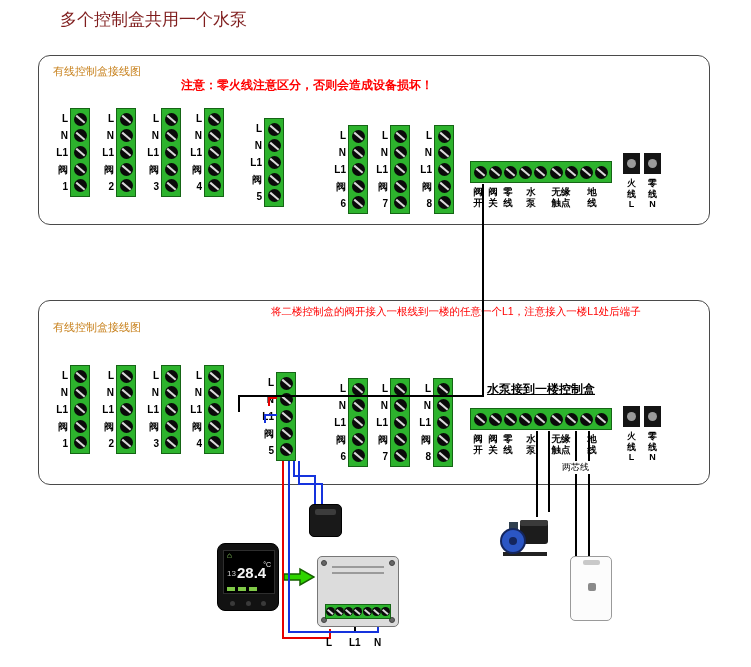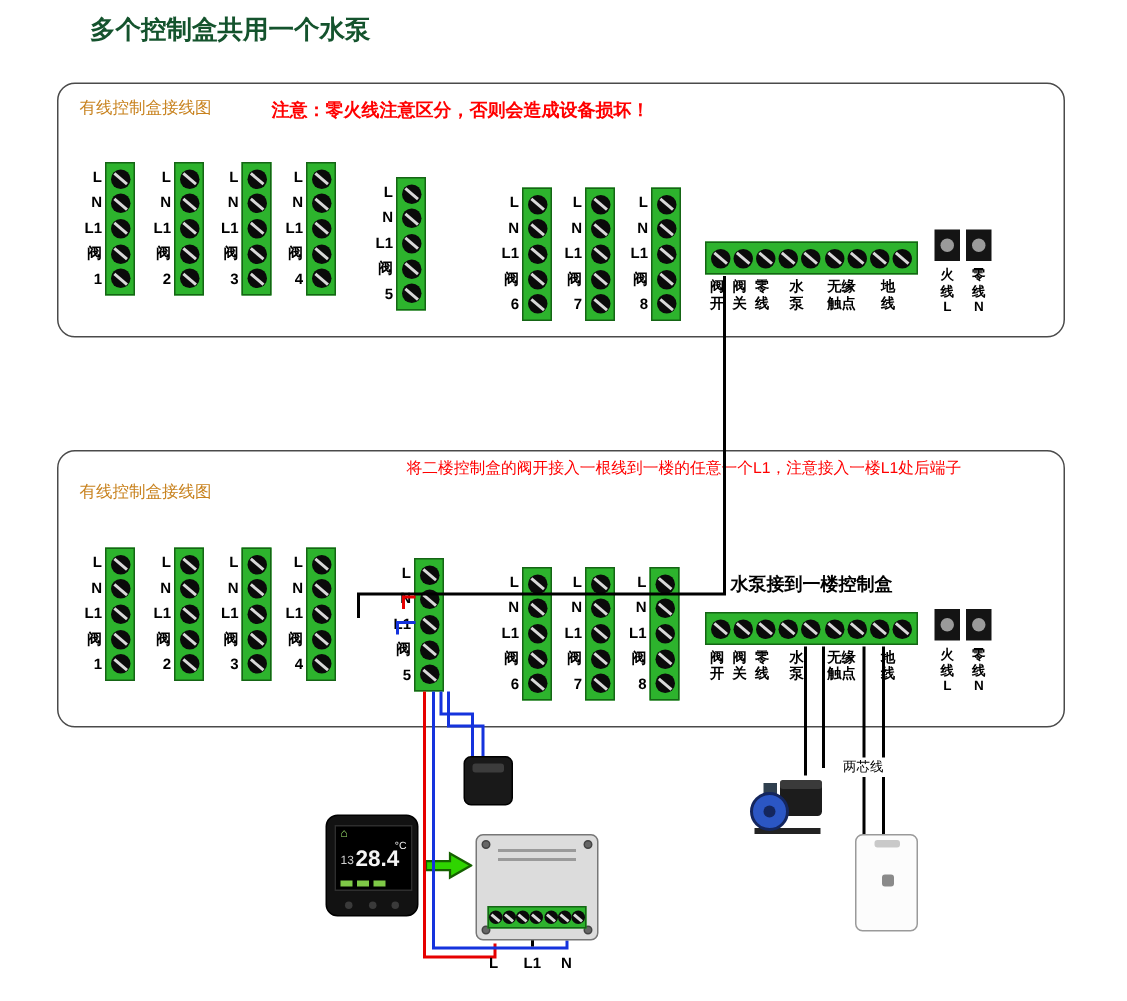--- a/index.html
+++ b/index.html
@@ -1,27 +1,27 @@
 <!DOCTYPE html>
 <html><head>
 <meta charset="utf-8">
 <style>
   * { margin:0; padding:0; box-sizing:border-box; }
   html,body { background:#fff; }
   body { font-family:"Liberation Sans","DejaVu Sans",sans-serif; color:#000; }
   #stage { position:relative; width:751px; height:667px; background:#fff; overflow:hidden; }
   .panel { position:absolute; border:1px solid #4a4a4a; border-radius:12px; background:#fff; z-index:1; }
 
-  .page-title { position:absolute; font-size:17px; font-weight:bold; color:#14532d; }
+  .page-title { position:absolute; font-size:17px; font-weight:normal; color:#7f1d1d; }
   .orange-label { position:absolute; font-size:11px; color:#c8821e; z-index:2; }
   .red-text { position:absolute; color:#ff0000; z-index:2; }
-  .warning { font-size:12px; font-weight:bold; }
+  .warning { font-size:12px; font-weight:bold;margin-top:12px; }
   .mid-note { font-size:15px; font-weight:bold; }
   .instr { font-size:10.5px; }
-  .pump-note { position:absolute; font-size:12px; font-weight:bold; z-index:2; }
+  .pump-note { position:absolute; font-size:12px; font-weight:bold; z-index:2;text-decoration:underline; }
   .two-core { position:absolute; font-size:9px; background:#fff; z-index:6; padding:0 1px; }
 
   
   .vgroup { position:absolute; display:flex; z-index:2; }
   .vlabels { display:flex; flex-direction:column; justify-content:space-around; width:18px; height:89px; padding:2px 2px 2px 0; text-align:right; }
   .vl { font-size:10px; font-weight:600; line-height:12px; height:12px; }
   .strip-v { width:20px; height:89px; background:#2db32d; border:1px solid #156515; display:flex; flex-direction:column; justify-content:space-around; align-items:center; padding:2px 0; }
 
   .term { width:13px; height:13px; border-radius:50%; background:#0a0a0a; position:relative; flex:none; display:block; }
   .term::after { content:""; position:absolute; left:1px; top:5.5px; width:10.5px; height:2px; background:#d9d9d9; transform:rotate(40deg); }
@@ -194,21 +194,21 @@
     <span class="plabel">
         <i>火线</i>
         <i>L</i>
       </span>
     <span class="plabel">
         <i>零线</i>
         <i>N</i>
       </span>
   </div>
 
-  <div class="two-core" style="left:561px; top:461px;margin-top:44px;">两芯线</div>
+  <div class="two-core" style="left:561px; top:461px;">两芯线</div>
 
   <svg class="wires" width="751" height="667" viewBox="0 0 751 667">
     <polyline class="wk" points="483,184 483,396 239,396 239,412"></polyline>
     <polyline class="wk" points="537,431 537,517"></polyline>
     <polyline class="wk" points="549,431 549,512"></polyline>
     <polyline class="wk" points="576,431 576,557"></polyline>
     <polyline class="wk" points="589,431 589,557"></polyline>
     <polyline class="wr" points="277,398 269,398 269,406"></polyline>
     <polyline class="wb" points="277,415 265,415 265,423"></polyline>
     <polyline class="wr" points="283,461 283,638 330,638 330,629"></polyline>

